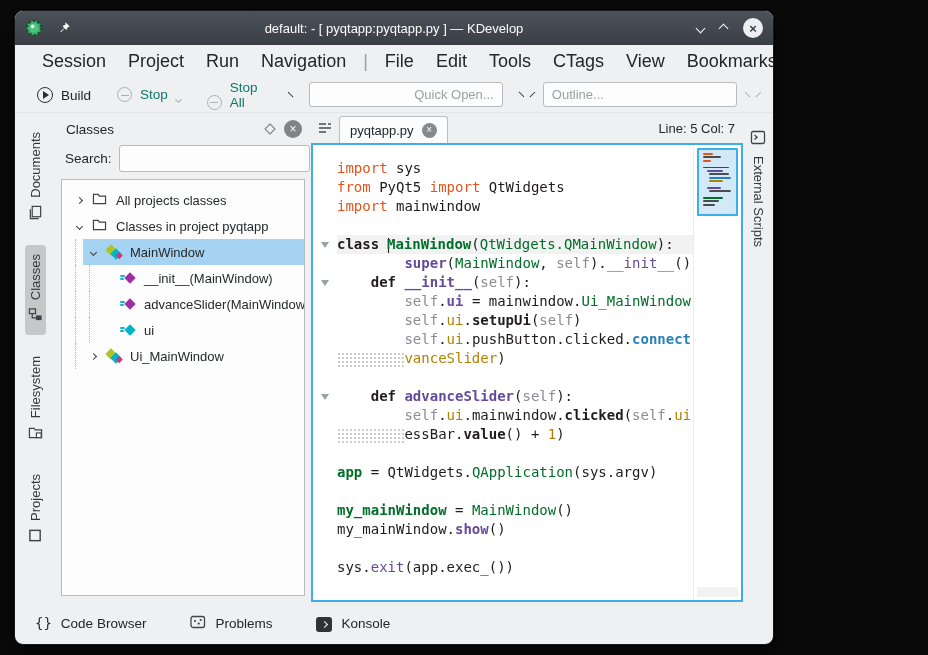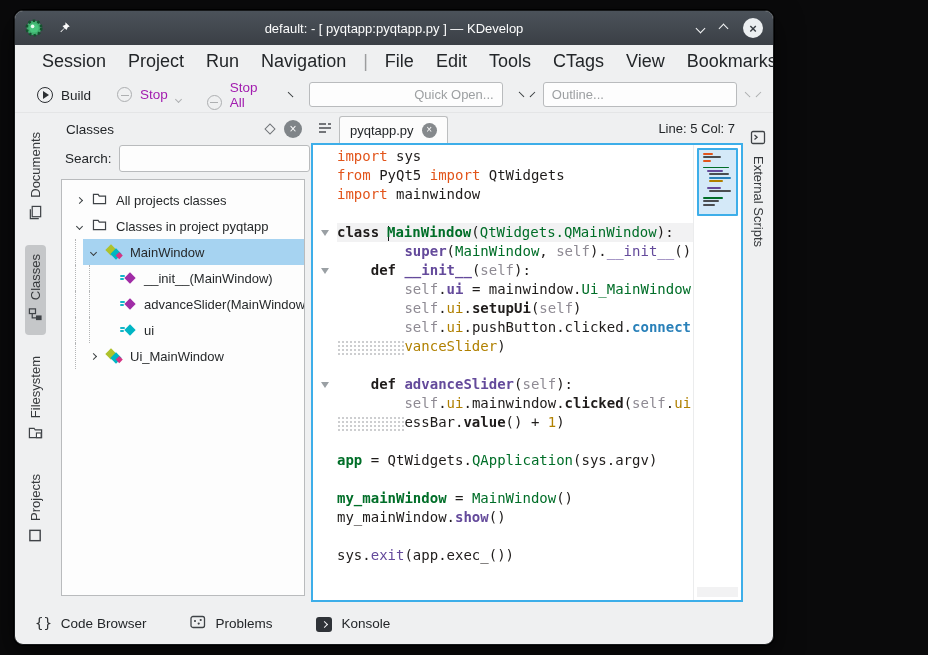--- a/index.html
+++ b/index.html
@@ -38,21 +38,21 @@
   .menu-right { margin-left:auto; display:flex; align-items:center; gap:14px; }
   .grid-ic { display:inline-grid; grid-template-columns:6px 6px; grid-gap:1.5px; }
   .grid-ic i { width:6px; height:6px; background:#8b8ee4; }
   .grid-ic i.dark { background:#3e4349; }
   .menu-code { display:flex; align-items:center; gap:7px; }
 
   
   .toolbar { height:36px; flex:none; display:flex; align-items:center; padding:0 14px;
     gap:10px; font-size:13.5px; color:#232629; border-bottom:1px solid #e4e5e6; }
   .tb-group { display:flex; align-items:flex-end; gap:8px; padding:0 8px; }
-  .disabled { color:#a21caf; }
+  .disabled { color:#0f766e; }
   .build-ic { width:16px; height:16px; border:1.9px solid #2c2f33; border-radius:50%;
     display:inline-flex; align-items:center; justify-content:center; flex:none; }
   .play-tri { width:0; height:0; border-left:6px solid #2c2f33;
     border-top:4px solid transparent; border-bottom:4px solid transparent; margin-left:1px; }
   .stop-ic { width:15px; height:15px; border:1.7px solid #adafb1; border-radius:50%; position:relative; flex:none; }
   .stop-ic::after { content:""; position:absolute; left:2.5px; right:2.5px; top:50%; border-top:1.7px solid #adafb1; }
   .tb-input { background:#fdfdfd; border:1px solid #b9bbbd; border-radius:3px; height:25px;
     padding:0 8px; font-size:13px; color:#232629; font-family:"Liberation Sans",sans-serif; outline:none; }
   .tb-input::placeholder { color:#9da0a2; }
   .qopen { width:224px; margin-left:8px;text-align:right; }
@@ -95,21 +95,21 @@
   .tabbar { height:30px; flex:none; display:flex; align-items:flex-end; padding-left:6px; }
   .tabbar-icon { align-self:center; margin-right:6px; display:inline-flex; }
   .tab { height:27px; background:#fcfcfc; border:1px solid #bcbebf; border-bottom:none;
     border-radius:3px 3px 0 0; display:flex; align-items:center; gap:8px; padding:0 10px;
     font-size:13px; color:#232629; }
   .tab-close { width:15px; height:15px; border-radius:50%; background:#85898c; color:#fcfcfc;
     display:flex; align-items:center; justify-content:center; font-size:10px; line-height:1; }
   .cursor-status { margin-left:auto; align-self:center; font-size:13px; color:#232629; padding-right:8px; }
 
   .editor-frame { flex:1; min-height:0; border:2px solid #3daee9; background:#ffffff; display:flex; overflow:hidden; }
-  .code-rows { flex:1; min-width:0; padding-top:2px; overflow:hidden; }
+  .code-rows { flex:1; min-width:0; padding-top:14px; overflow:hidden; }
   .crow { display:flex; height:19px; }
   .gut { width:24px; flex:none; display:flex; align-items:center; justify-content:center; }
   .tri { width:0; height:0; border-left:4.5px solid transparent; border-right:4.5px solid transparent; border-top:6px solid #9aa0a4; }
   .linetext { flex:1; min-width:0; white-space:pre; font-family:"DejaVu Sans Mono",monospace;
     font-size:14px; line-height:19px; color:#1f1c1b; }
   .current-line { background:#f2f2f3; }
   .wrapfill { display:inline-block; width:8ch; height:15px; vertical-align:middle;
     background-image:radial-gradient(circle,#cdced0 1px,transparent 1.2px); background-size:4px 4px; }
   .caret { display:inline-block; width:0; height:15px; border-left:1.6px solid #14171a; vertical-align:middle; margin-right:-1.6px; }
 

